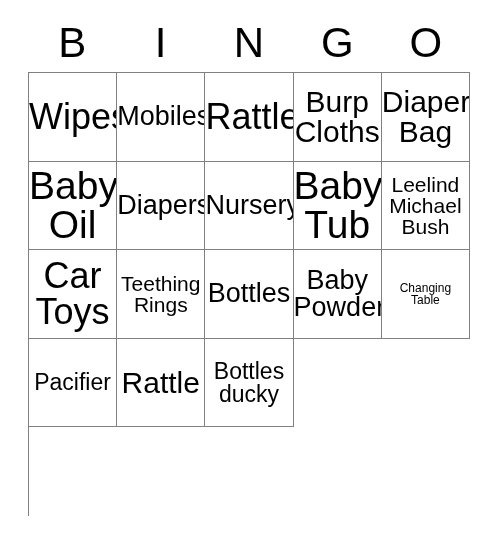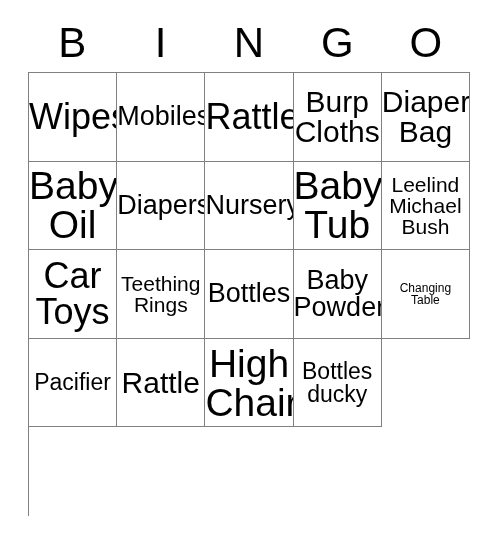--- a/index.html
+++ b/index.html
@@ -153,22 +153,18 @@
 Table</span>
       </div>
     <div class="cell">
         <span class="cell-text fs-xs">Pacifier</span>
       </div>
 
     <div class="cell">
         <span class="cell-text fs-md">Rattle</span>
       </div>
     <div class="cell">
-        <span class="cell-text fs-xl">High
-Chair</span>
-      </div>
-    <div class="cell">
         <span class="cell-text fs-xs">Bottles
 ducky</span>
       </div>
   </div>
 
 </div>
 
 </body></html>

